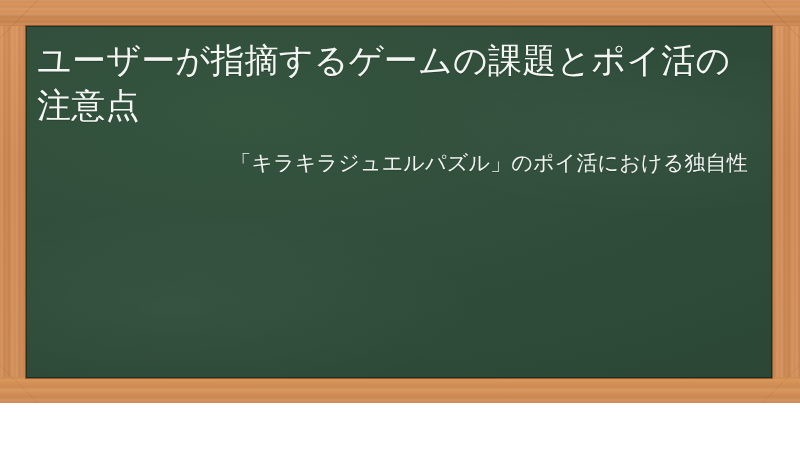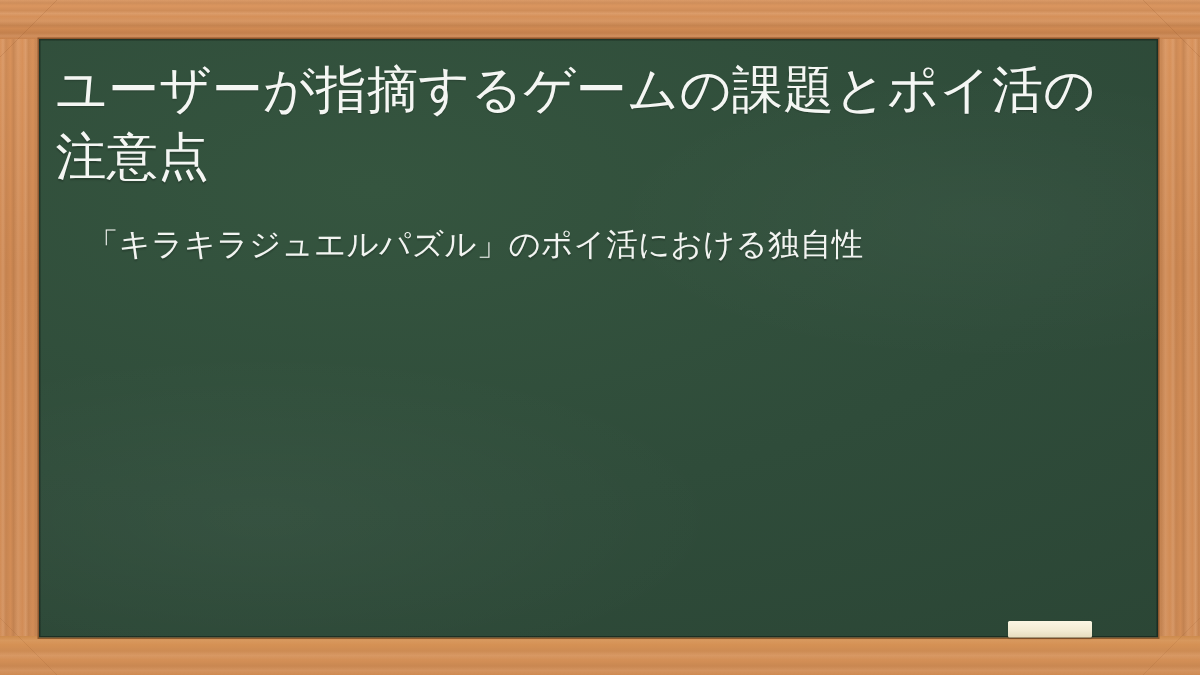--- a/index.html
+++ b/index.html
@@ -4,21 +4,21 @@
 <style>
   html, body {
     margin: 0;
     padding: 0;
     background: #ffffff;
   }
 
   #stage {
     position: relative;
     width: 800px;
-    height: 450px;
+    height: 403px;
     overflow: hidden;
     font-family: "DejaVu Sans", "Liberation Sans", sans-serif;
     background: #f0abfc;
   }
 
   
   .frame {
     position: absolute;
     inset: 0;
     background:
@@ -131,21 +131,21 @@
   }
   .bullet-item {
     color: #f2f4f1;
     font-size: 21px;
     line-height: 1.45;
     font-weight: 400;
     letter-spacing: 0.2px;
     margin: 0 0 16px 0;
     text-shadow: 0 1px 1px rgba(0,0,0,0.20);
   }
-  .bullet-item:last-child { margin-bottom: 0; }
+  .bullet-item:last-child { margin-bottom: 0; text-align: right; }
 
   
   .chalk-stick {
     position: absolute;
     left: 672px;
     top: 414px;
     width: 56px;
     height: 11px;
     background: linear-gradient(180deg, #fbf6e3 0%, #f3ecd4 55%, #e6dcbe 100%);
     border-radius: 1px;

